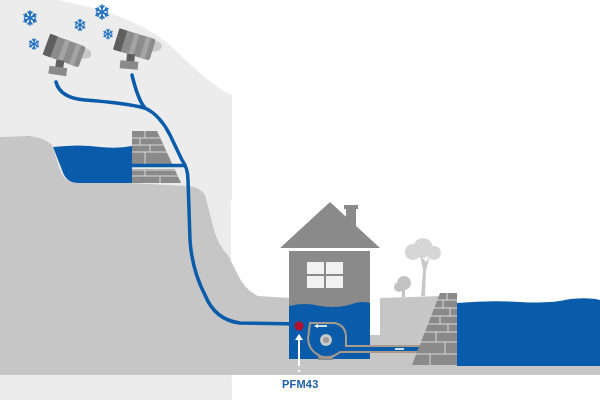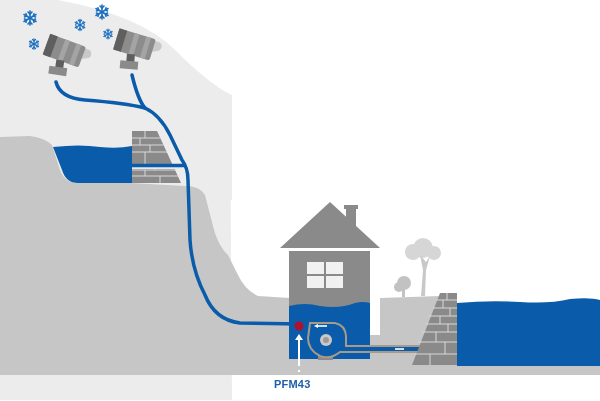--- a/index.html
+++ b/index.html
@@ -1,18 +1,18 @@
 <!DOCTYPE html>
 <html><head>
 <meta charset="utf-8">
 <style>
   html, body { margin: 0; padding: 0; background: #ffffff; }
   body { width: 600px; height: 401px; overflow: hidden; position: relative; font-family: "Liberation Sans", sans-serif; }
   svg { position: absolute; left: 0; top: 0; }
-  .label { position: absolute; left: 274px; top: 378px; font-size: 11px; font-weight: bold; color: #1d5fa8; letter-spacing: 0.2px; }
+  .label { position: absolute; left: 282px; top: 378px; font-size: 11px; font-weight: bold; color: #1d5fa8; letter-spacing: 0.2px; }
 </style>
 </head>
 <body>
 
 <svg width="600" height="401" viewBox="0 0 600 401">
   <defs>
     <g id="flake">
       <g stroke="#1d6fc0" stroke-width="1.6" stroke-linecap="round" fill="none">
         <line x1="0" y1="-7" x2="0" y2="7"></line>
         <line x1="-6" y1="-3.5" x2="6" y2="3.5"></line>

